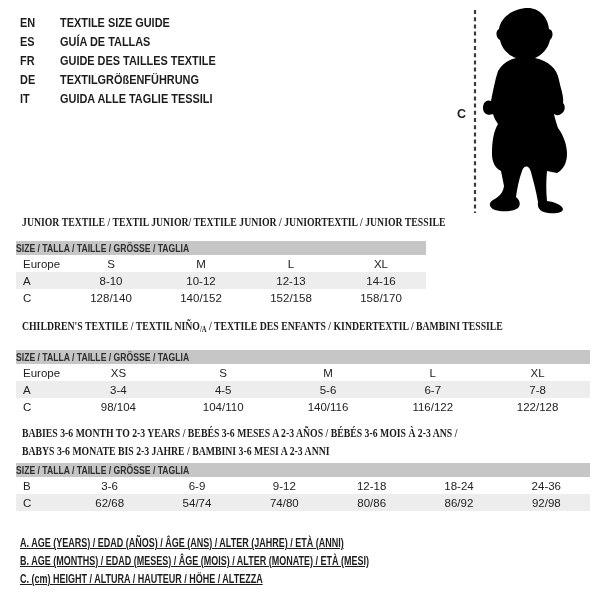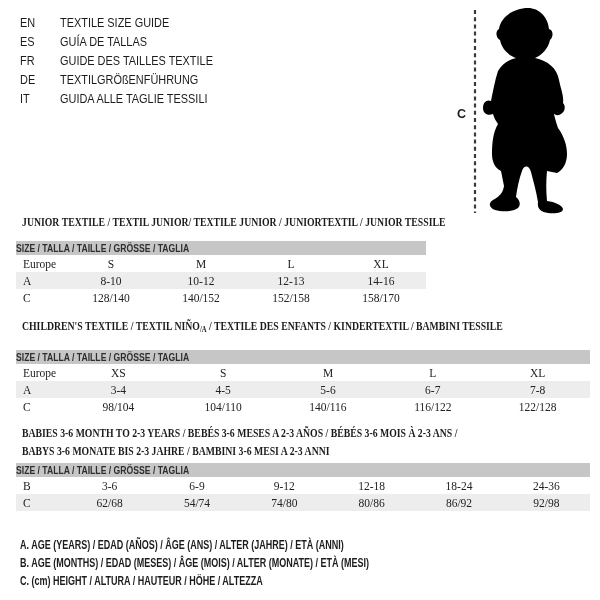--- a/index.html
+++ b/index.html
@@ -8,41 +8,41 @@
     background:#ffffff;color:#1c1c1c;
     font-family:"Liberation Sans","DejaVu Sans",sans-serif;
   }
   .abs{position:absolute;}
   
   .sx75{display:inline-block;transform:scaleX(0.75);transform-origin:0 50%;white-space:nowrap;}
   .sx78{display:inline-block;transform:scaleX(0.78);transform-origin:0 50%;white-space:nowrap;}
   .sx84{display:inline-block;transform:scaleX(0.84);transform-origin:0 50%;white-space:nowrap;}
 
   
-  .lang-list{left:20px;top:13px;font-size:13px;font-weight:400;}
+  .lang-list{left:20px;top:13px;font-size:13px;font-weight:700;}
   .lang-row{display:flex;height:19px;align-items:center;}
   .lang-code{width:40px;}
 
   
   .fig-label{left:457px;top:107px;font-size:12.5px;font-weight:700;}
 
   
   .sec-title{font-size:12.5px;font-weight:700;line-height:18px;font-family:Liberation Serif, serif;}
   .tsub{font-size:8.5px;vertical-align:-2px;}
 
   
   .table{font-size:11.5px;}
   .t-band{height:14px;display:flex;align-items:center;font-weight:700;color:#2e2e2e;}
-  .t-row{display:flex;height:17px;align-items:center;color:#222222;font-family:Liberation Serif, serif;}
+  .t-row{display:flex;height:17px;align-items:center;color:#222222;}
   .t-label{width:50px;padding-left:7px;box-sizing:border-box;}
   .t-cell{flex:1;text-align:center;}
 
   
   .legend{left:20px;top:534px;font-size:12px;font-weight:700;}
-  .legend-line{height:18px;display:flex;align-items:flex-end;}
+  .legend-line{height:18px;display:flex;align-items:center;text-decoration:underline;}
 </style>
 </head>
 <body>
 
 <div class="abs lang-list">
   <div class="lang-row">
     <span class="lang-code"><span class="sx84">EN</span></span>
     <span class="sx84">TEXTILE SIZE GUIDE</span>
   </div>
   <div class="lang-row">

